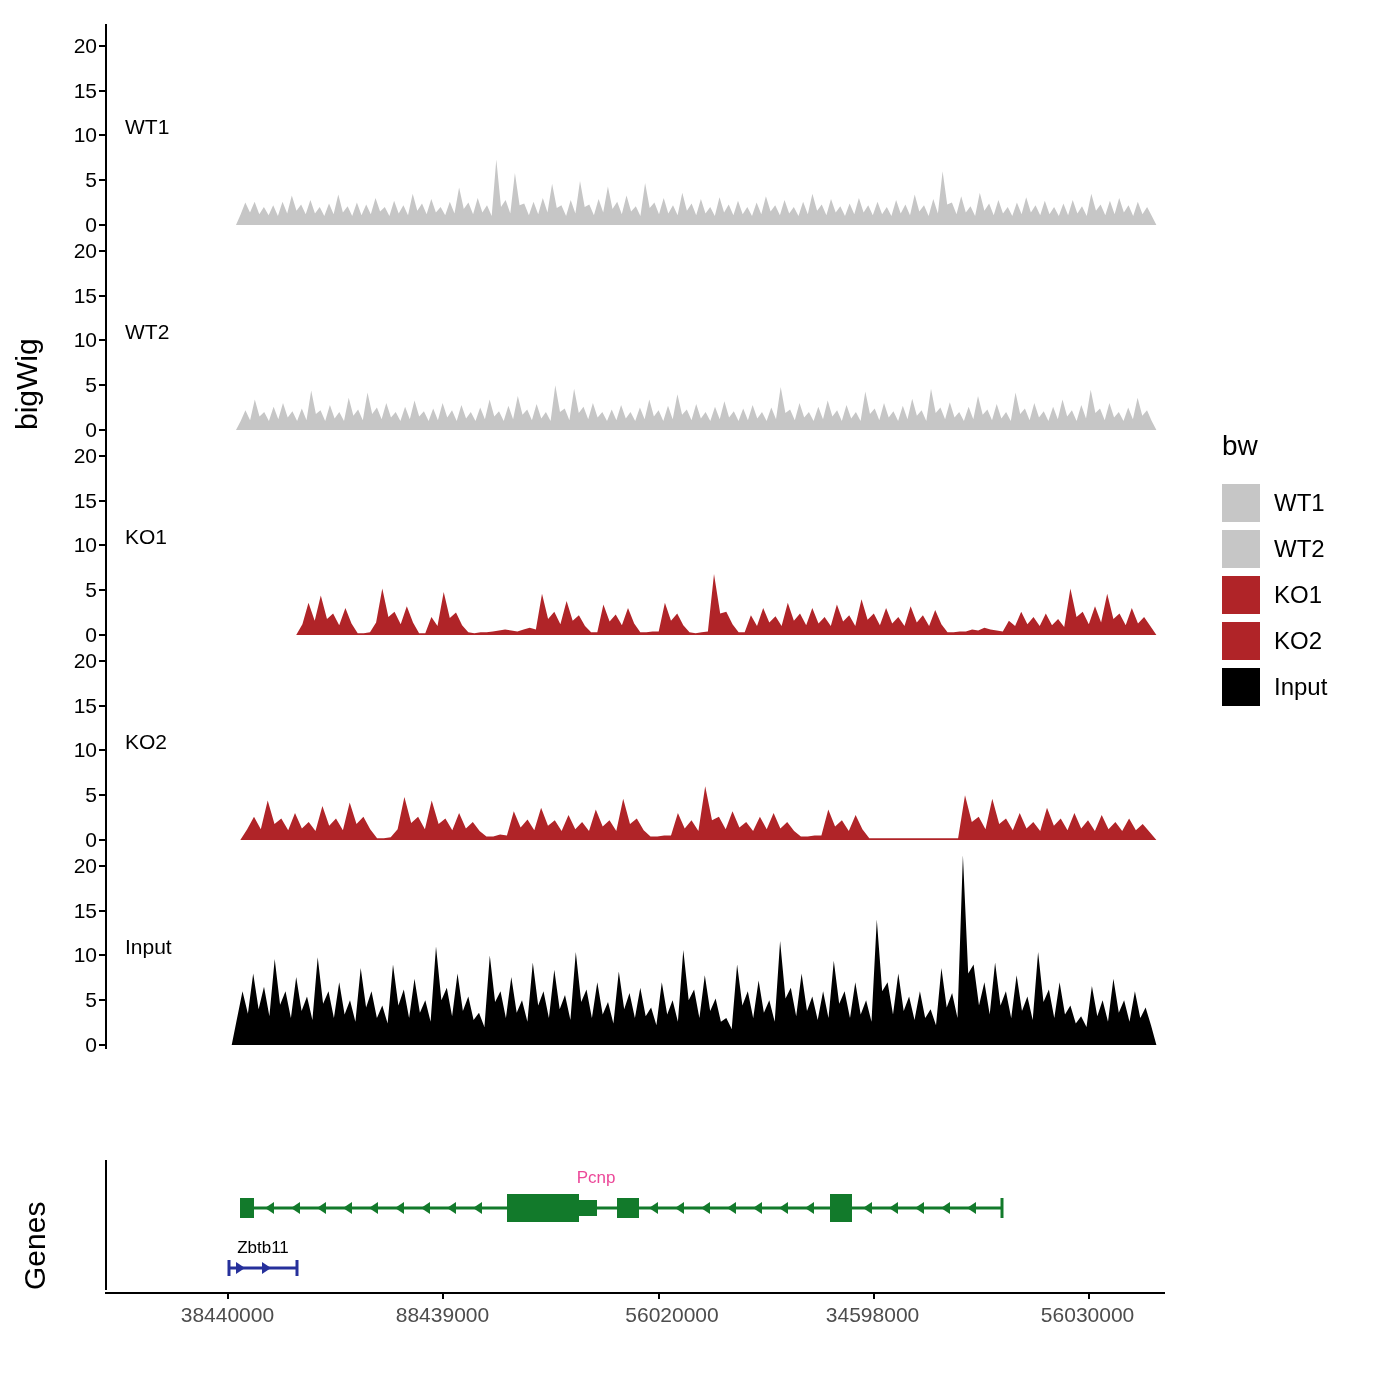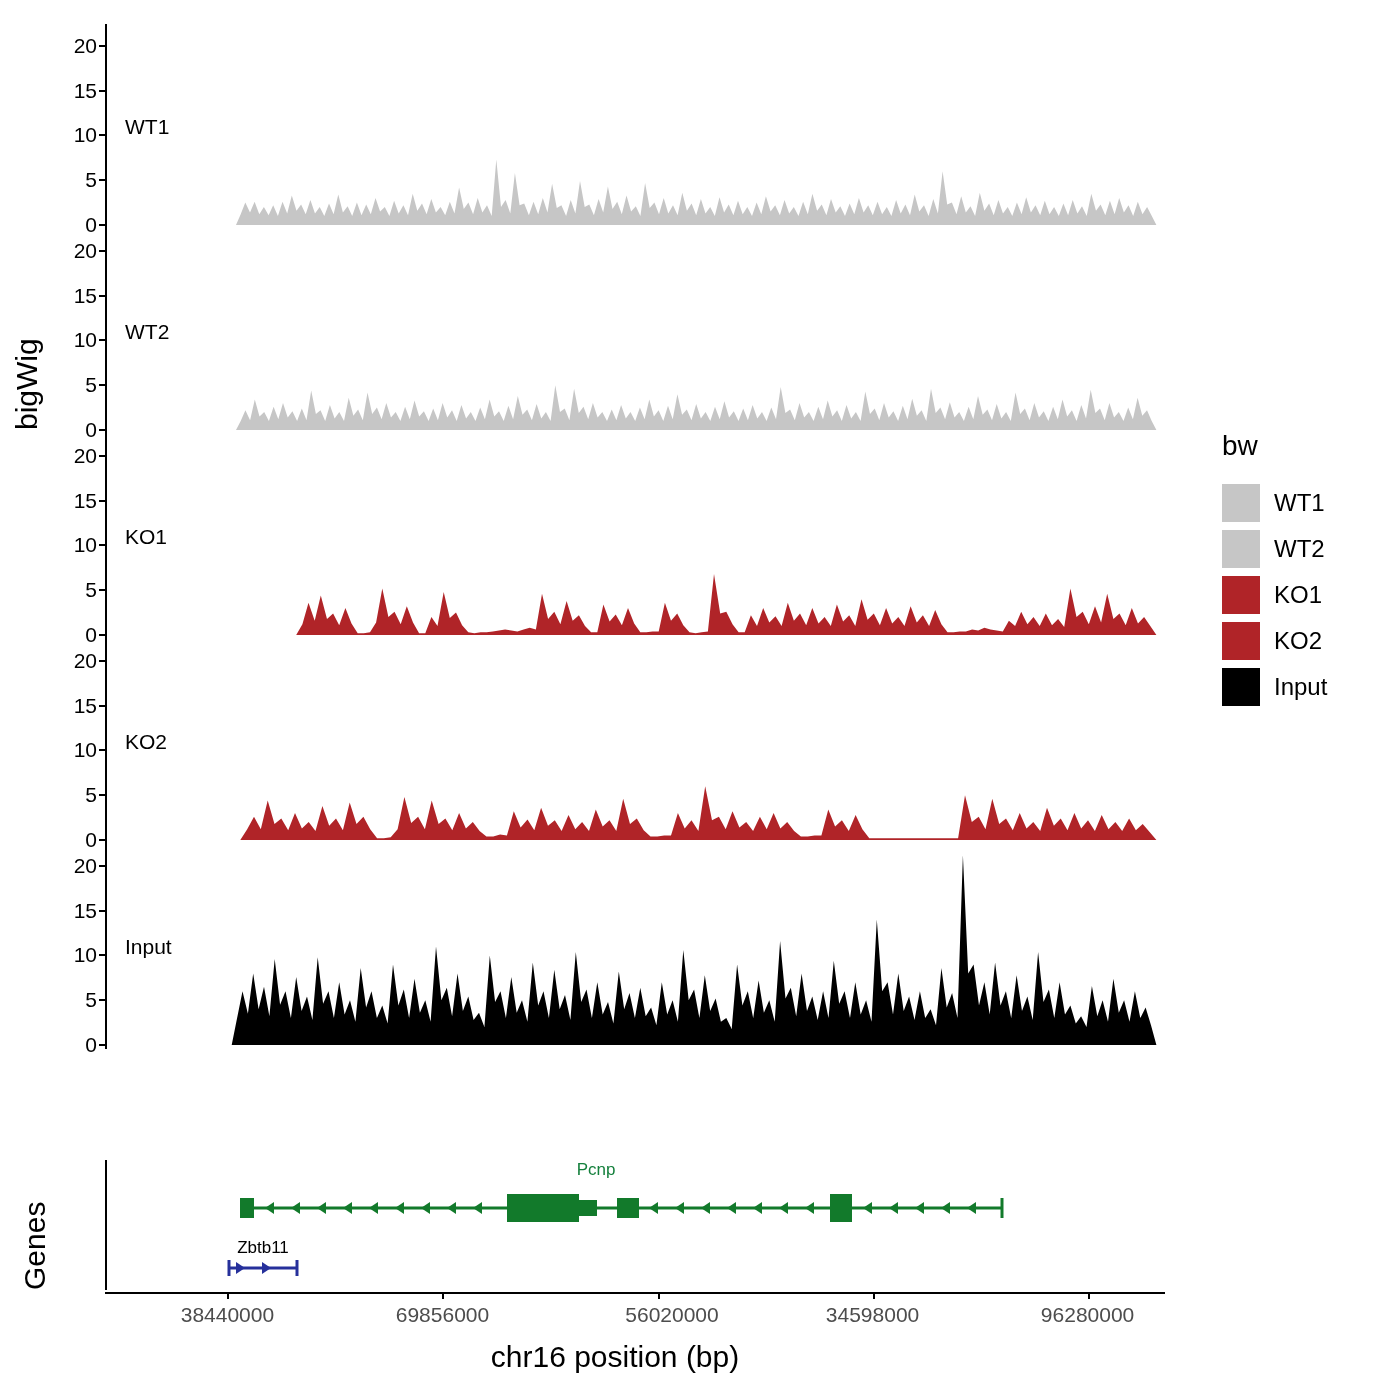--- a/index.html
+++ b/index.html
@@ -252,33 +252,32 @@
         <g>
           <line x1="122" y1="108" x2="190" y2="108" stroke="#26309b" stroke-width="3"></line>
           <line x1="122" y1="100" x2="122" y2="116" stroke="#26309b" stroke-width="3"></line>
           <line x1="190" y1="100" x2="190" y2="116" stroke="#26309b" stroke-width="3"></line>
           <g fill="#26309b" id="zbtb-arrows">
               <path d="M129,102 L138,108 L129,114 Z" fill="#26309b"></path>
               <path d="M155,102 L164,108 L155,114 Z" fill="#26309b"></path>
             </g>
         </g>
       </svg>
-      <div class="gene-label" id="lbl-pcnp" style="left:489px;top:0;color:#15803d">Pcnp</div>
+      <div class="gene-label" id="lbl-pcnp" style="left:489px;top:8px;color:#ec4899">Pcnp</div>
       <div class="gene-label" id="lbl-zbtb" style="left:156px;top:78px;color:#000">Zbtb11</div>
     </div>
   </div>
 
   <div class="xaxis"></div>
   <div id="xticks">
       <div class="xtickmark" style="left: 227.423px;"></div>
       <div class="xticklabel" style="left: 227.423px;">38440000</div>
       <div class="xtickmark" style="left: 442.463px;"></div>
-      <div class="xticklabel" style="left: 442.463px;">69856000</div>
+      <div class="xticklabel" style="left: 442.463px;">88439000</div>
       <div class="xtickmark" style="left: 657.504px;"></div>
       <div class="xticklabel" style="left: 672px;">56020000</div>
       <div class="xtickmark" style="left: 872.545px;"></div>
       <div class="xticklabel" style="left: 872.545px;">34598000</div>
       <div class="xtickmark" style="left: 1087.59px;"></div>
-      <div class="xticklabel" style="left: 1087.59px;">96280000</div>
+      <div class="xticklabel" style="left: 1087.59px;">56030000</div>
     </div>
-  <div class="xlab">chr16 position (bp)</div>
 
 </div>
 
 </body></html>

